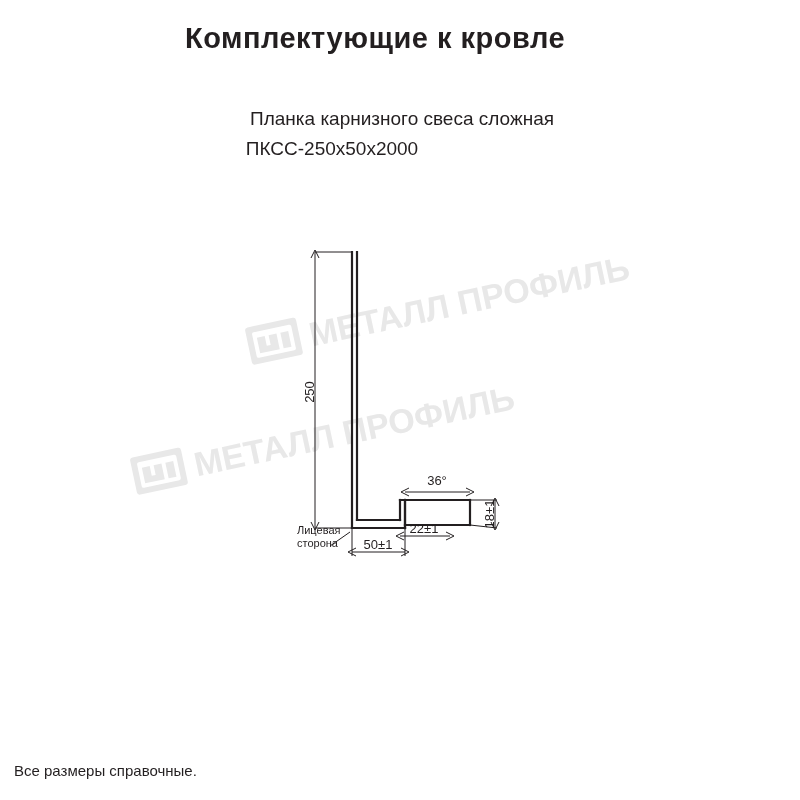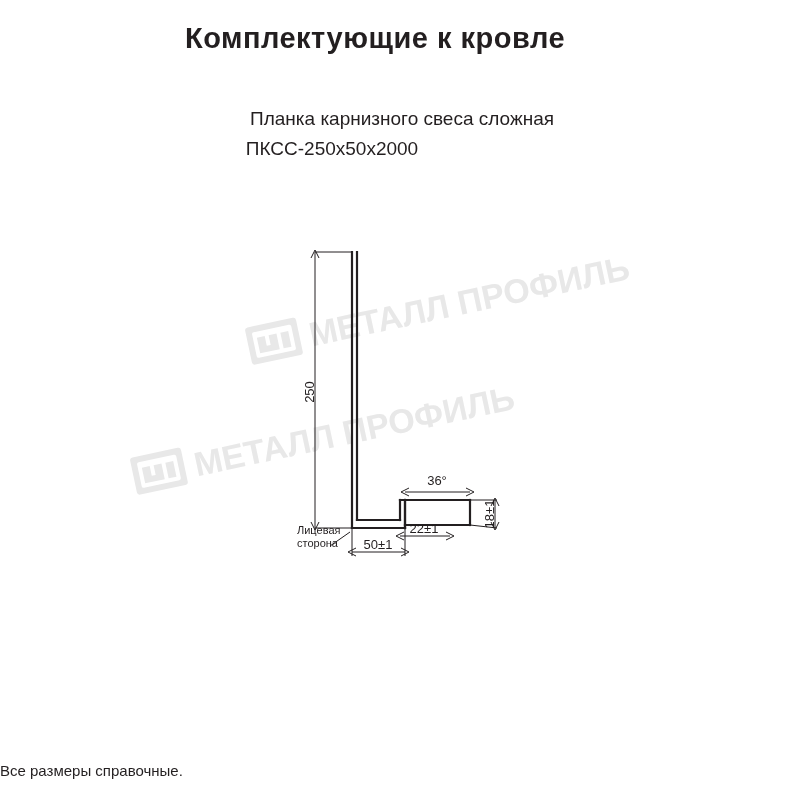--- a/index.html
+++ b/index.html
@@ -49,21 +49,21 @@
   }
   .drawing {
     position: absolute;
     top: 180px;
     left: 0;
     width: 800px;
     height: 420px;
   }
   .footnotes {
     position: absolute;
-    left: 0;
+    left: 14px;
     bottom: 18px;
     font-size: 15px;
     line-height: 1.5;
   }
   .footnote {
     display: block;
   }
   svg {
     display: block;
   }

